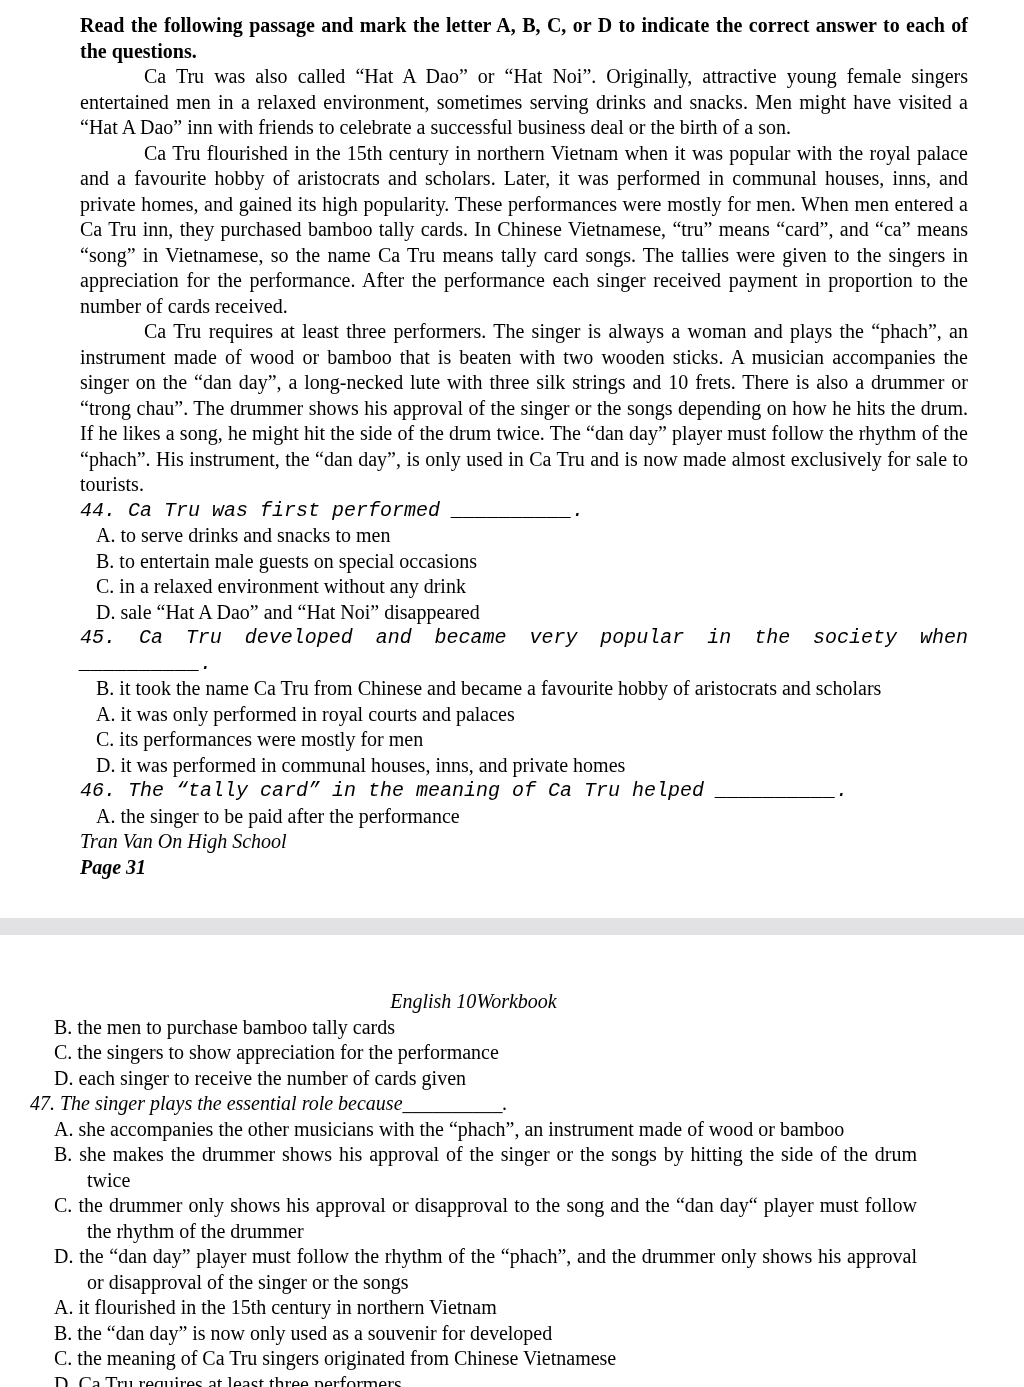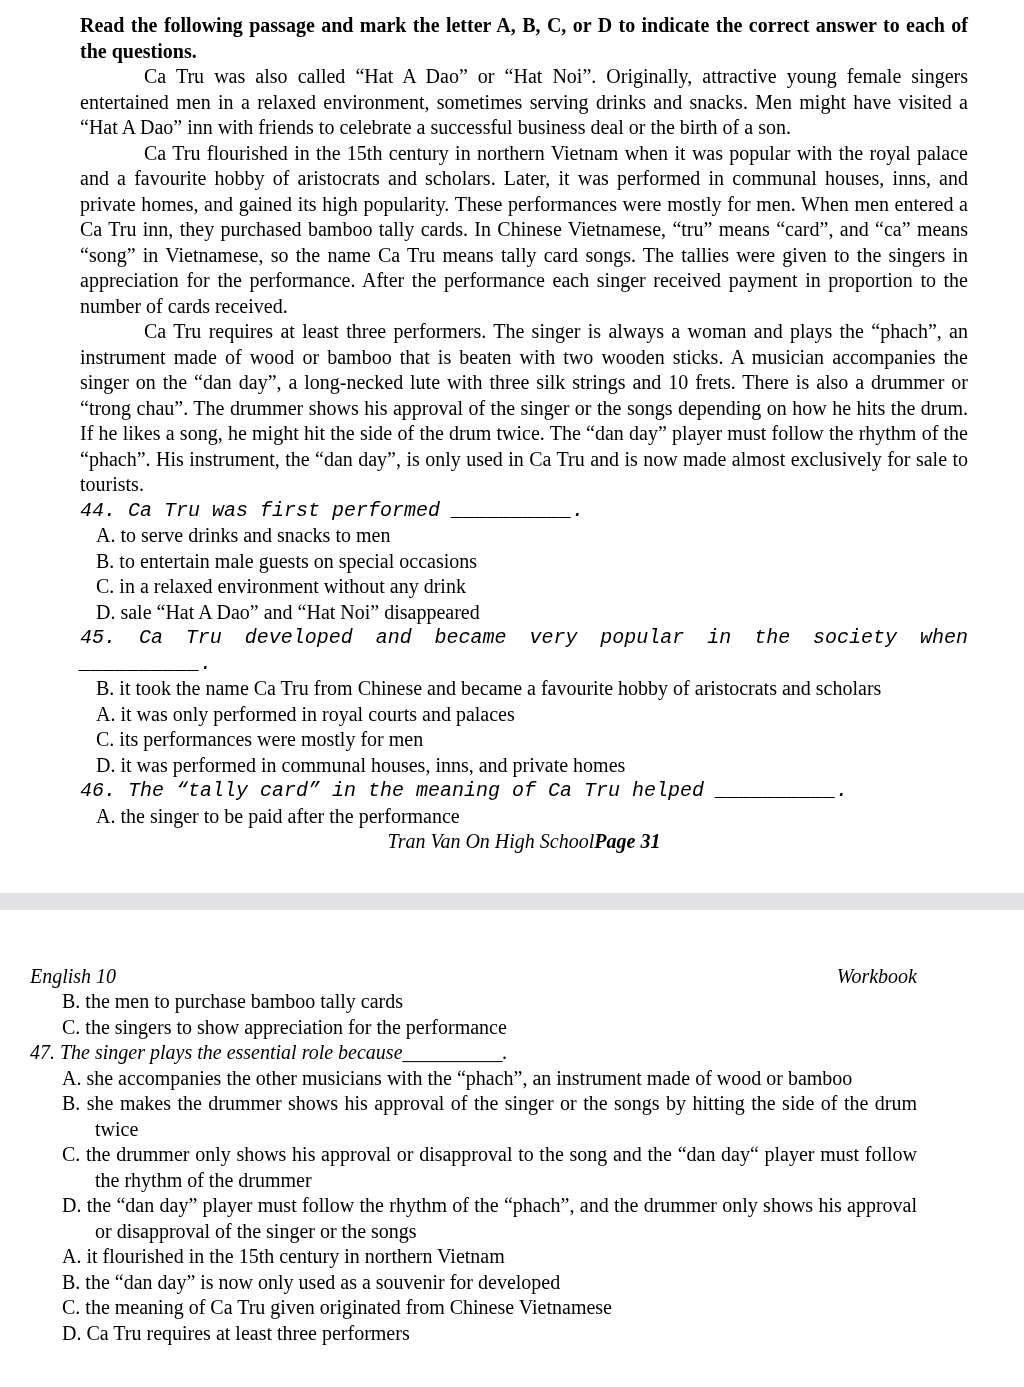--- a/index.html
+++ b/index.html
@@ -30,46 +30,47 @@
     }
     .qstem {
       font-style: italic;
       font-family: Liberation Mono, monospace;
     }
     .p1-option {
       margin-left: 16px;
     }
     .page-footer {
       display: flex;
-      justify-content: center;
+      justify-content: space-between;
       font-style: italic;
+      flex-direction: column;
     }
     .page-footer .page-num {
       font-weight: bold;
     }
 
     .separator-band {
       width: 1024px;
       height: 17px;
       margin-top: 38px;
       background: #e2e2e5;
     }
 
     .page2 {
       margin-top: 54px;
       padding: 0 107px 0 30px;
       text-align: justify;
     }
     .page2-header {
       display: flex;
-      justify-content: space-between;
+      justify-content: center;
       font-style: italic;
     }
     .p2-option {
-      margin-left: 32px;
+      margin-left: 24px;
       padding-left: 33px;
       text-indent: -33px;
     }
     .p2-stem {
       font-style: italic;
     }
   </style>
 </head>
 <body>
 
@@ -104,24 +105,25 @@
 <div class="separator-band"></div>
 
 <div class="page2">
   <div class="page2-header">
     <span>English 10</span>
     <span>Workbook</span>
   </div>
 
   <p class="p2-option">B. the men to purchase bamboo tally cards</p>
   <p class="p2-option">C. the singers to show appreciation for the performance</p>
+  <p class="p2-option">D. each singer to receive the number of cards given</p>
 
   <p class="p2-stem">47. The singer plays the essential role because__________.</p>
   <p class="p2-option">A. she accompanies the other musicians with the “phach”, an instrument made of wood or bamboo</p>
   <p class="p2-option">B. she makes the drummer shows his approval of the singer or the songs by hitting the side of the drum twice</p>
   <p class="p2-option">C. the drummer only shows his approval or disapproval to the song and the “dan day“ player must follow the rhythm of the drummer</p>
   <p class="p2-option">D. the “dan day” player must follow the rhythm of the “phach”, and the drummer only shows his approval or disapproval of the singer or the songs</p>
 
   <p class="p2-option">A. it flourished in the 15th century in northern Vietnam</p>
   <p class="p2-option">B. the “dan day” is now only used as a souvenir for developed</p>
-  <p class="p2-option">C. the meaning of Ca Tru given originated from Chinese Vietnamese</p>
+  <p class="p2-option">C. the meaning of Ca Tru singers originated from Chinese Vietnamese</p>
   <p class="p2-option">D. Ca Tru requires at least three performers</p>
 </div>
 
 </body></html>

